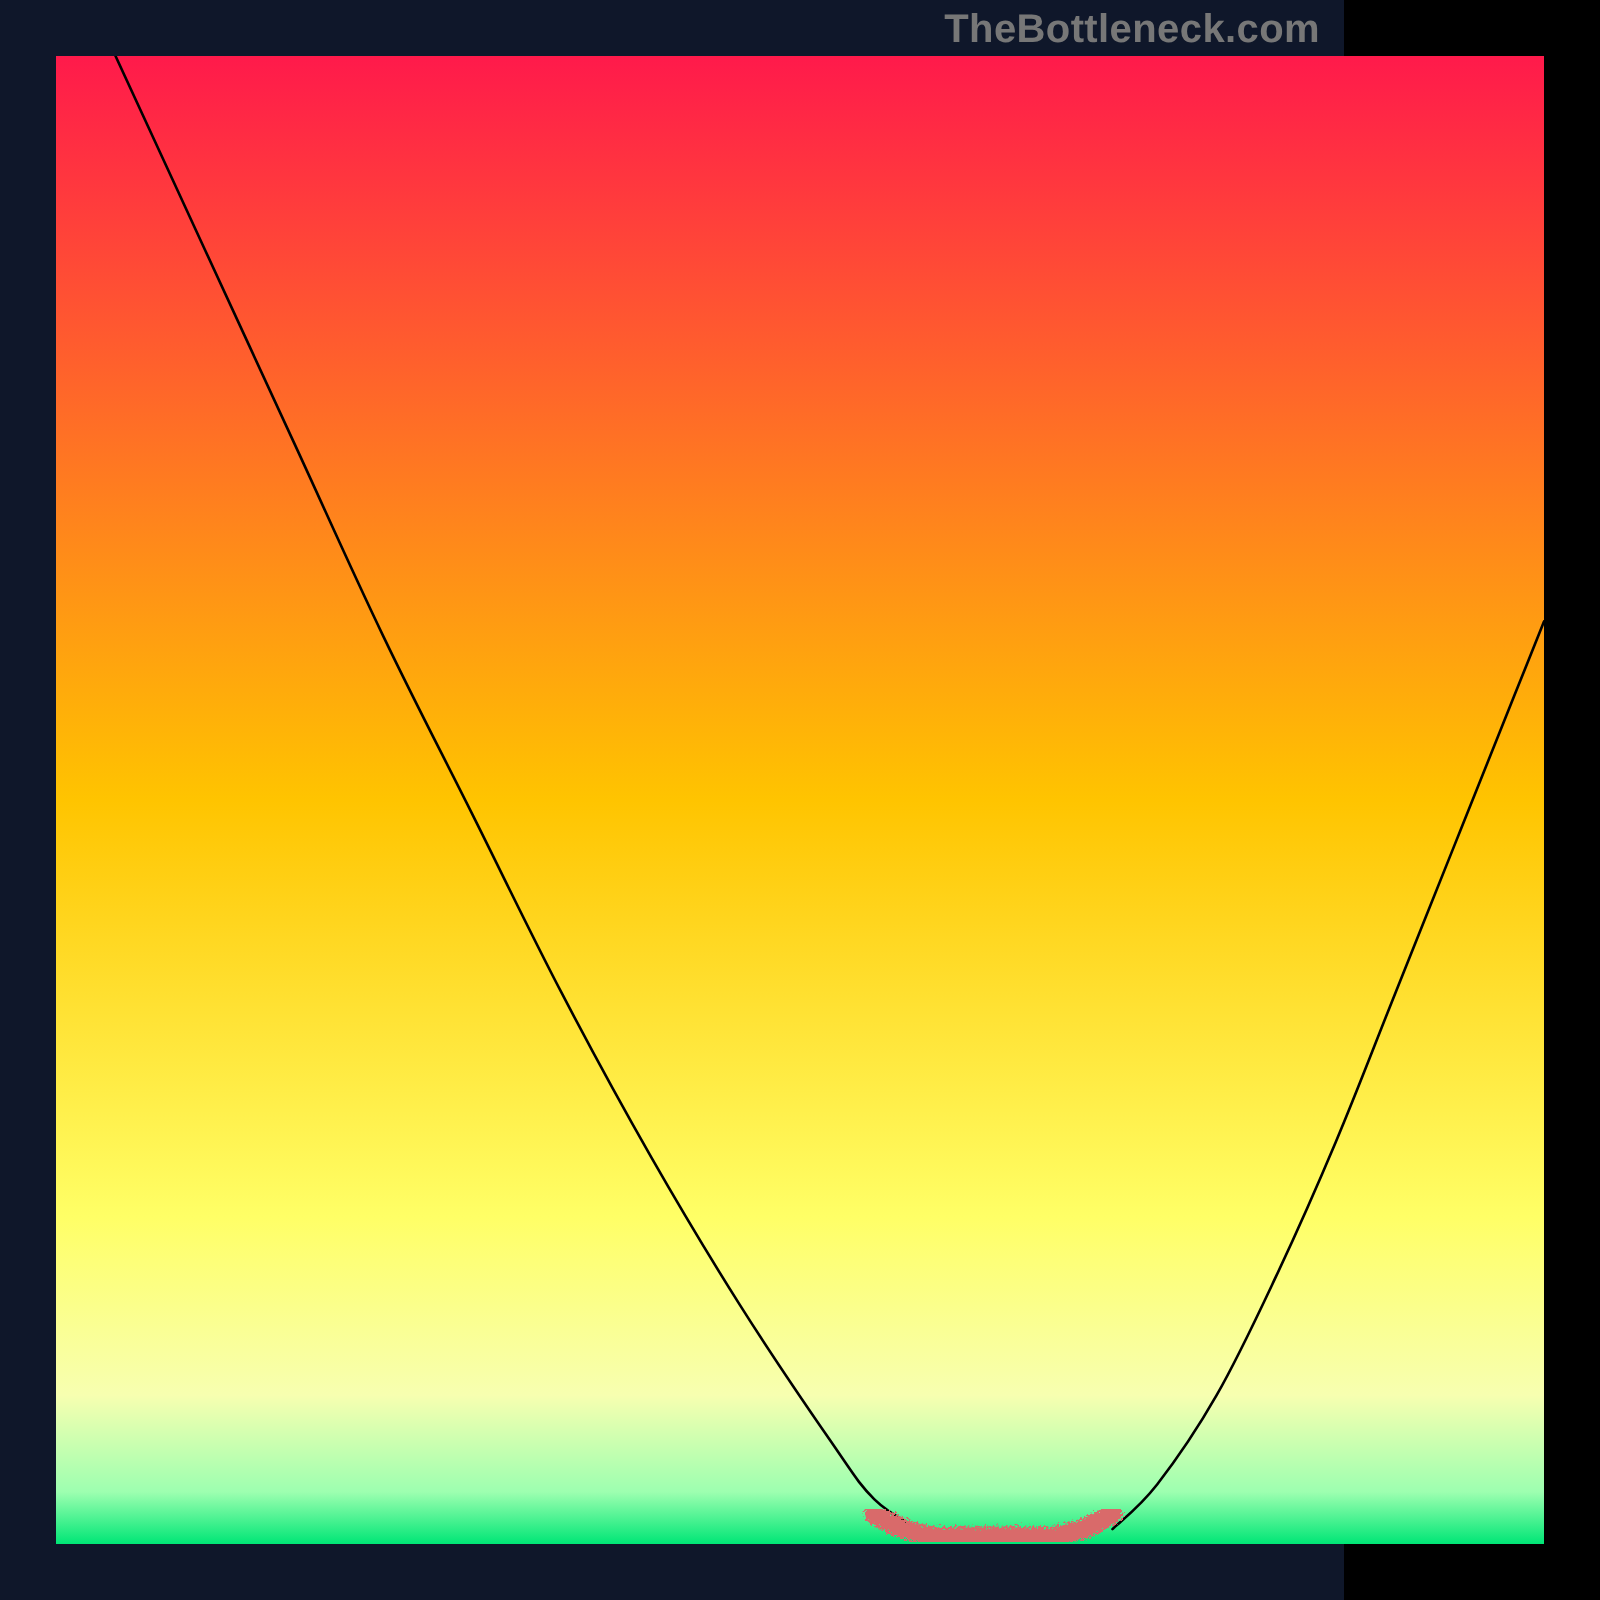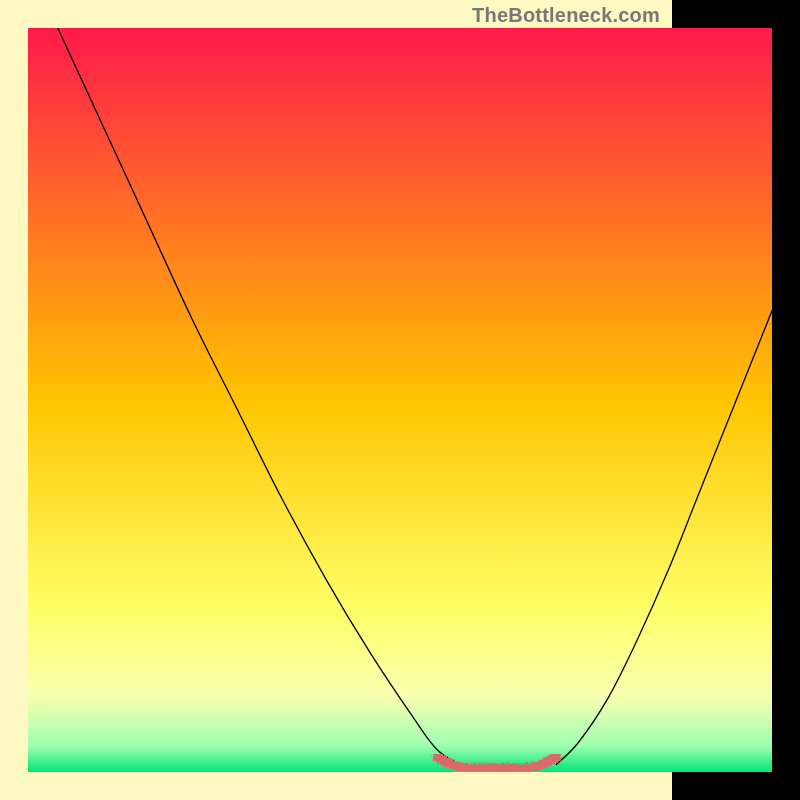--- a/index.html
+++ b/index.html
@@ -8,21 +8,21 @@
     width: 800px;
     height: 800px;
     background: #000;
     overflow: hidden;
     font-family: Arial, Helvetica, sans-serif;
   }
   .frame {
     position: relative;
     width: 672px;
     height: 800px;
-    background: #fef9c3;
+    background: #0f172a;
     text-align: center;
   }
   .watermark {
     position: absolute;
     top: 4px;
     right: 12px;
     color: #777;
     font-size: 20px;
     font-weight: 600;
     letter-spacing: 0.2px;

